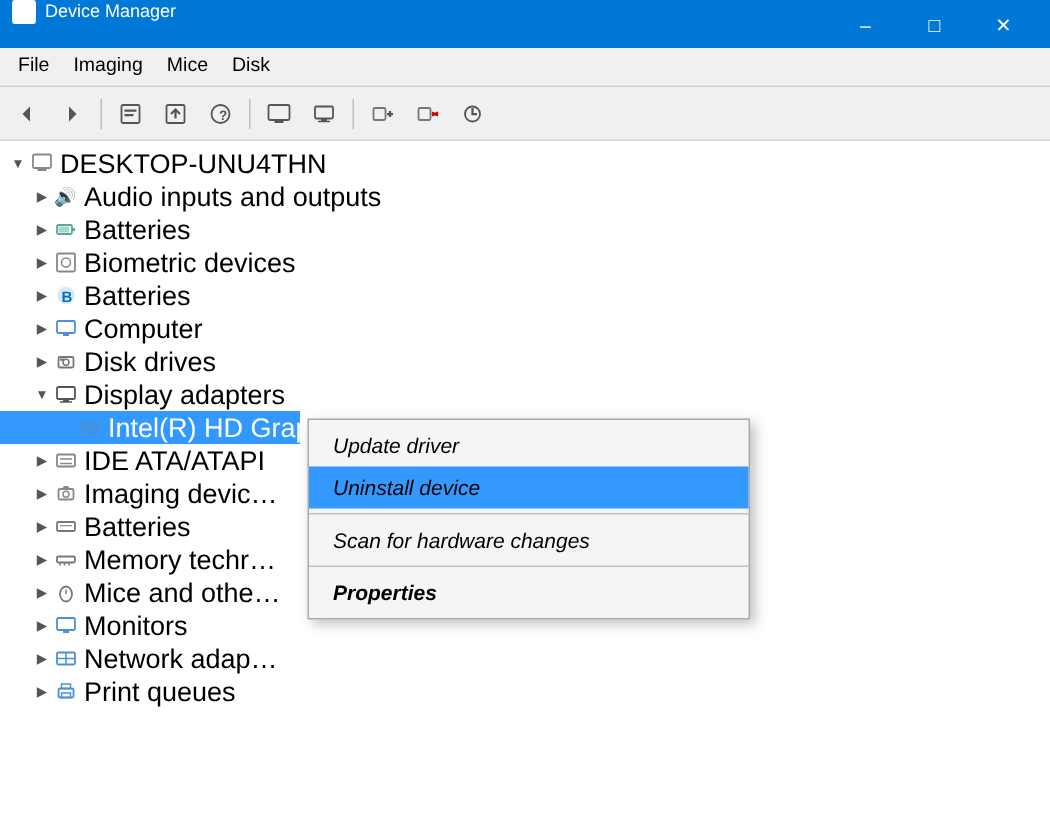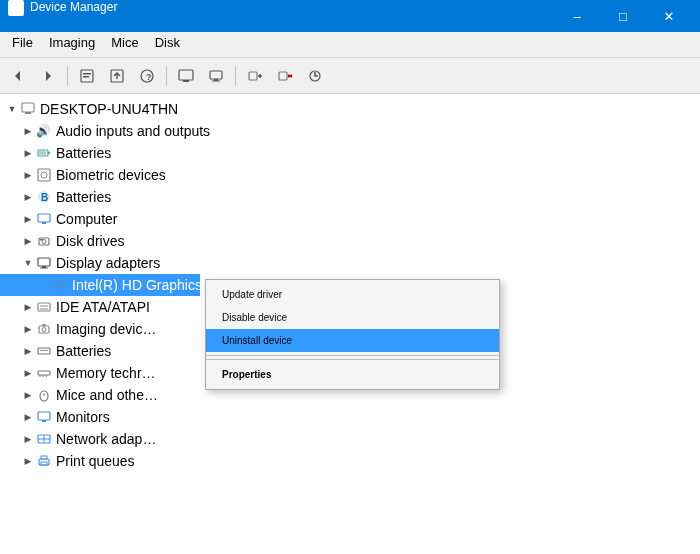--- a/index.html
+++ b/index.html
@@ -95,21 +95,21 @@
       display: flex; align-items: center; justify-content: center;
       font-size: 9px; color: #555; flex-shrink: 0;
     }
     .tree-icon {
       width: 16px; height: 16px;
       margin-right: 4px;
       flex-shrink: 0;
       display: flex; align-items: center; justify-content: center;
       font-size: 12px;
     }
-    .tree-label { font-size: 14px; }
+    .tree-label { font-size: 18px; }
 
     
     .indent-0 { padding-left: 4px; }
     .indent-1 { padding-left: 20px; }
     .indent-2 { padding-left: 36px; }
 
     
     .context-menu {
       position: absolute;
       left: 205px;
@@ -117,22 +117,23 @@
       width: 295px;
       background: #f5f5f5;
       border: 1px solid #aaa;
       box-shadow: 3px 3px 8px rgba(0,0,0,0.25);
       z-index: 10;
       padding: 3px 0;
     }
     .ctx-item {
       padding: 6px 16px;
       cursor: pointer;
-      font-size: 10px;
+      font-size: 14px;
       user-select: none;
+      font-style: italic;
     }
     .ctx-item.selected-ctx { background: #3399ff; color: #000000; }
     .ctx-item.bold { font-weight: bold; }
     .ctx-separator { height: 1px; background: #c0c0c0; margin: 3px 0; }
     .icon-bluetooth { color: #0070c0; }
     .icon-battery { color: #5a9; }
   </style>
 </head>
 <body>
 
@@ -418,19 +419,19 @@
             <rect x="4" y="8" width="6" height="3" fill="none" stroke="#4a90d9" stroke-width="1"></rect>
           </svg>
       </span>
       <span class="tree-label">Print queues</span>
     </div>
 
   </div>
 
   <div class="context-menu">
     <div class="ctx-item">Update driver</div>
-    <div class="ctx-item">Disable device</div>
     <div class="ctx-item selected-ctx">Uninstall device</div>
     <div class="ctx-separator"></div>
+    <div class="ctx-item">Scan for hardware changes</div>
     <div class="ctx-separator"></div>
     <div class="ctx-item bold">Properties</div>
   </div>
 </div>
 
 </body></html>

